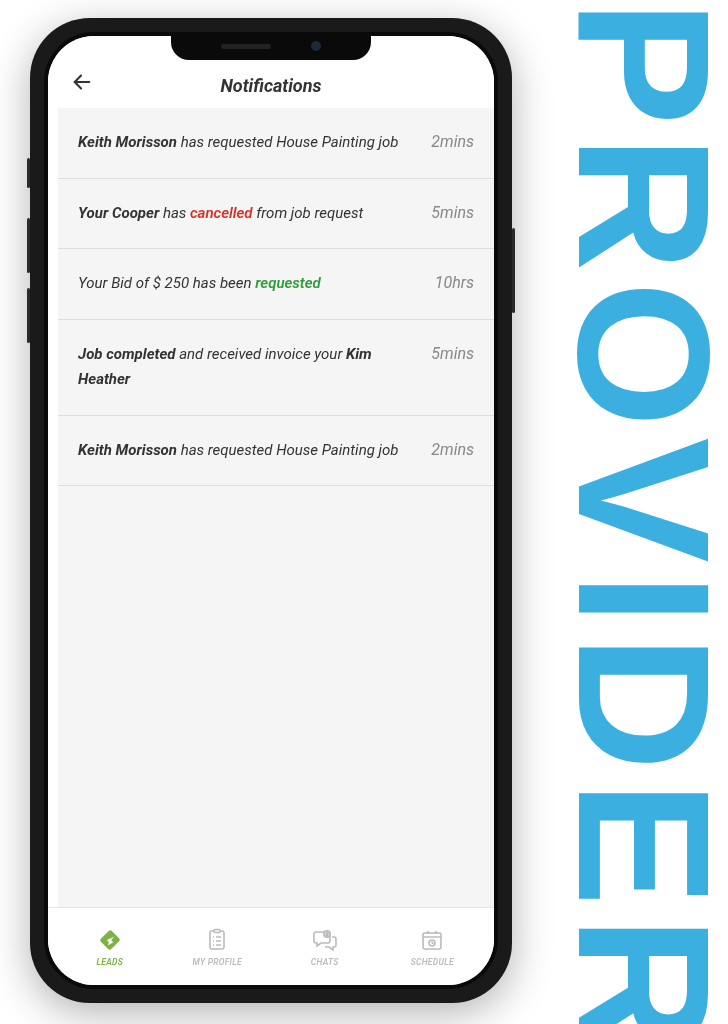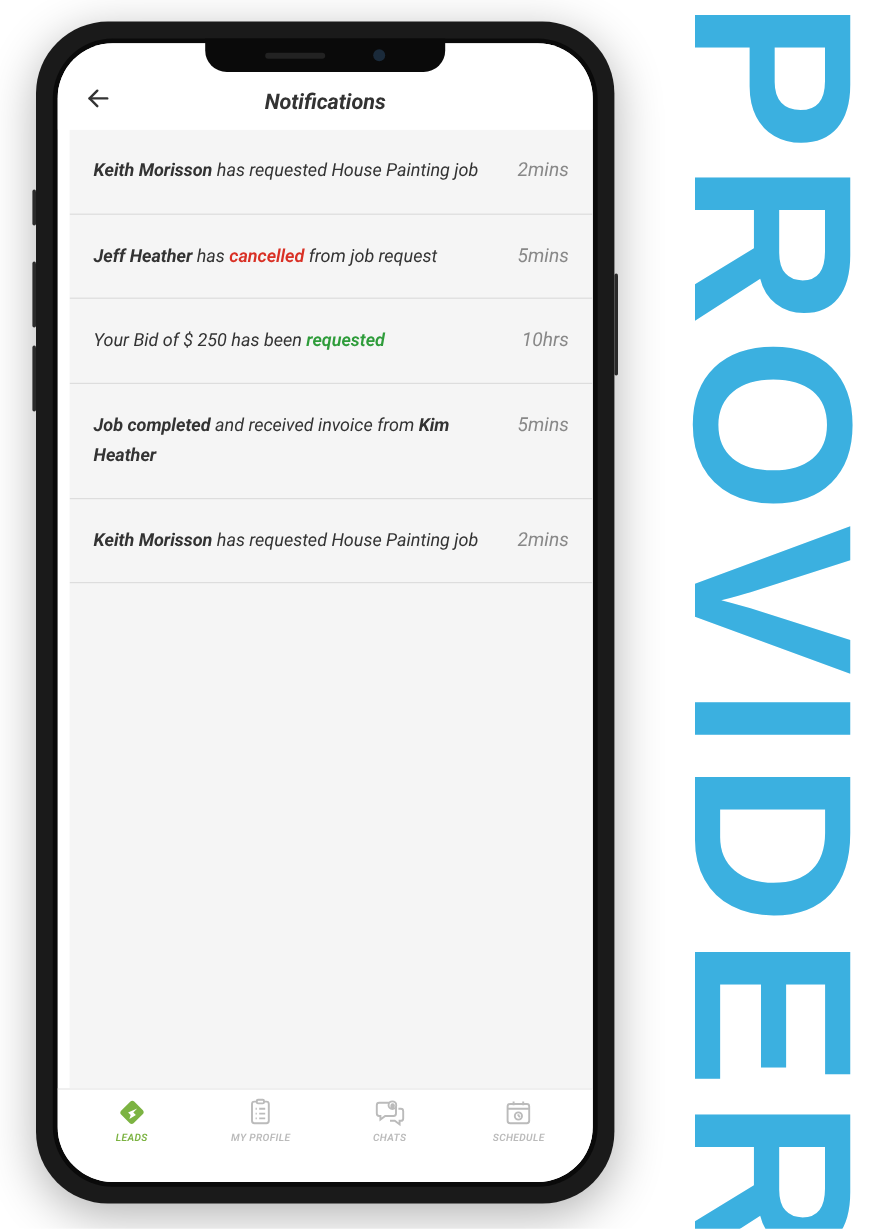--- a/index.html
+++ b/index.html
@@ -135,21 +135,21 @@
     color: #888;
     white-space: nowrap;
     padding-top: 2px;
   }
   .tabbar {
     height: 78px;
     background: #fff;
     border-top: 1px solid #e5e5e5;
     display: flex;
     justify-content: space-around;
-    align-items: flex-start;
+    align-items: flex-end;
     padding: 6px 8px 18px 8px;
   }
   .tab {
     display: flex;
     flex-direction: column;
     align-items: center;
     gap: 4px;
     cursor: pointer;
     flex: 1;
   }
@@ -203,29 +203,29 @@
         </div>
         <div class="header-title">Notifications</div>
       </div>
 
       <div class="content" id="notif-list">
           <div class="notif-item">
             <div class="notif-text"><span class="bold">Keith Morisson</span><span> has requested House Painting job</span></div>
             <div class="notif-time">2mins</div>
           </div>
           <div class="notif-item">
-            <div class="notif-text"><span class="bold">Jeff Heather</span><span> has </span><span class="red">cancelled</span><span> from job request</span></div>
+            <div class="notif-text"><span class="bold">Your Cooper</span><span> has </span><span class="red">cancelled</span><span> from job request</span></div>
             <div class="notif-time">5mins</div>
           </div>
           <div class="notif-item">
             <div class="notif-text"><span>Your Bid of $ 250 has been </span><span class="green">requested</span></div>
             <div class="notif-time">10hrs</div>
           </div>
           <div class="notif-item">
-            <div class="notif-text"><span class="bold">Job completed</span><span> and received invoice from </span><span class="bold">Kim Heather</span></div>
+            <div class="notif-text"><span class="bold">Job completed</span><span> and received invoice your </span><span class="bold">Kim Heather</span></div>
             <div class="notif-time">5mins</div>
           </div>
           <div class="notif-item">
             <div class="notif-text"><span class="bold">Keith Morisson</span><span> has requested House Painting job</span></div>
             <div class="notif-time">2mins</div>
           </div>
         </div>
 
       <div class="tabbar" id="tabbar">
           <div class="tab active">

